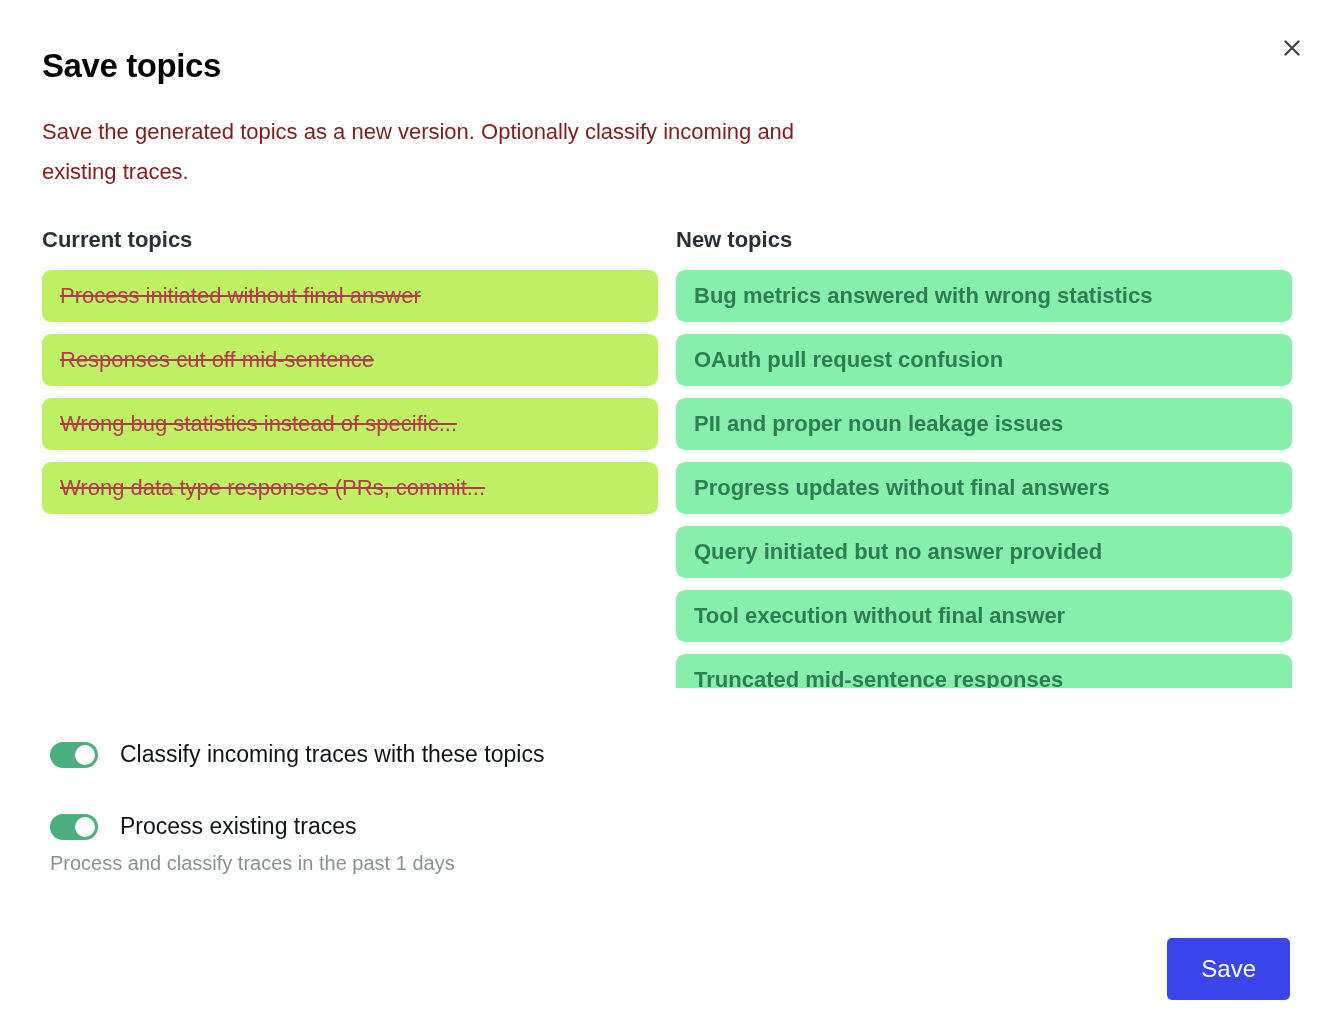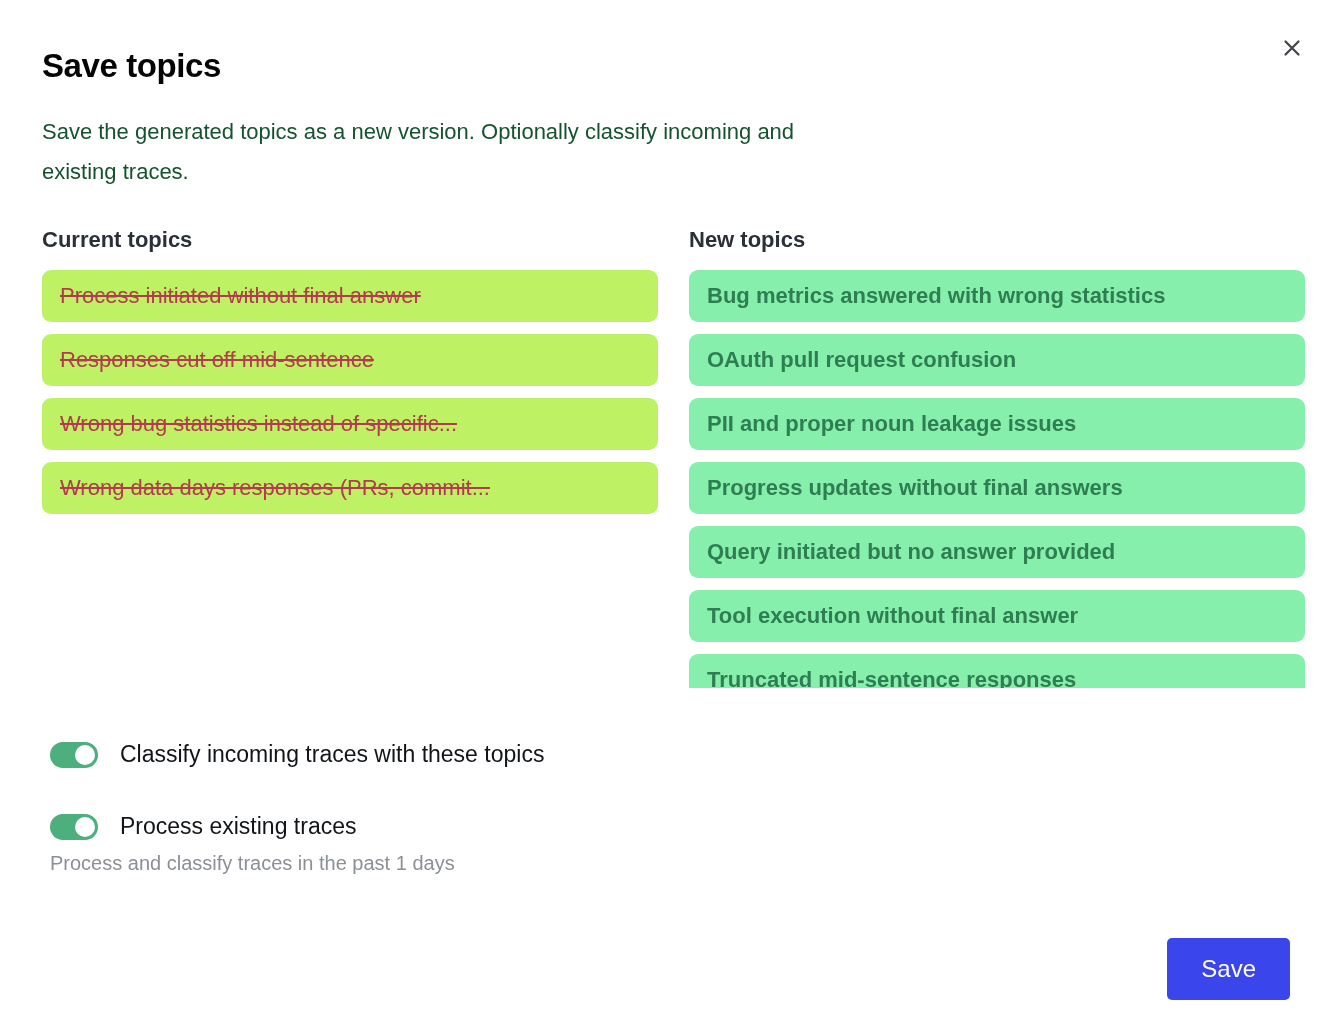--- a/index.html
+++ b/index.html
@@ -54,31 +54,31 @@
     line-height: 1.2;
   }
   .dialog-subtitle {
     position: absolute;
     left: 42px;
     top: 112px;
     margin: 0;
     width: 760px;
     font-size: 22px;
     line-height: 40px;
-    color: #14532d;
+    color: #7f1d1d;
   }
 
   
   .columns {
     position: absolute;
     left: 42px;
     top: 226px;
     width: 1250px;
     display: flex;
-    gap: 31px;
+    gap: 18px;
   }
   .column {
     width: 616px;
     flex: 0 0 616px;
   }
   .column-title {
     margin: 0 0 16px 0;
     font-size: 22px;
     color: #2b3038;
     line-height: 28px;
@@ -200,21 +200,21 @@
   <p class="dialog-subtitle">Save the generated topics as a new version. Optionally classify incoming and existing traces.</p>
 
   <div class="columns">
 
     <div class="column">
       <h2 class="column-title">Current topics</h2>
       <div class="chip-list">
         <div class="chip chip-old">Process initiated without final answer</div>
         <div class="chip chip-old">Responses cut off mid-sentence</div>
         <div class="chip chip-old">Wrong bug statistics instead of specific...</div>
-        <div class="chip chip-old">Wrong data days responses (PRs, commit...</div>
+        <div class="chip chip-old">Wrong data type responses (PRs, commit...</div>
       </div>
     </div>
 
     <div class="column">
       <h2 class="column-title">New topics</h2>
       <div class="chip-list">
         <div class="chip chip-new">Bug metrics answered with wrong statistics</div>
         <div class="chip chip-new">OAuth pull request confusion</div>
         <div class="chip chip-new">PII and proper noun leakage issues</div>
         <div class="chip chip-new">Progress updates without final answers</div>

